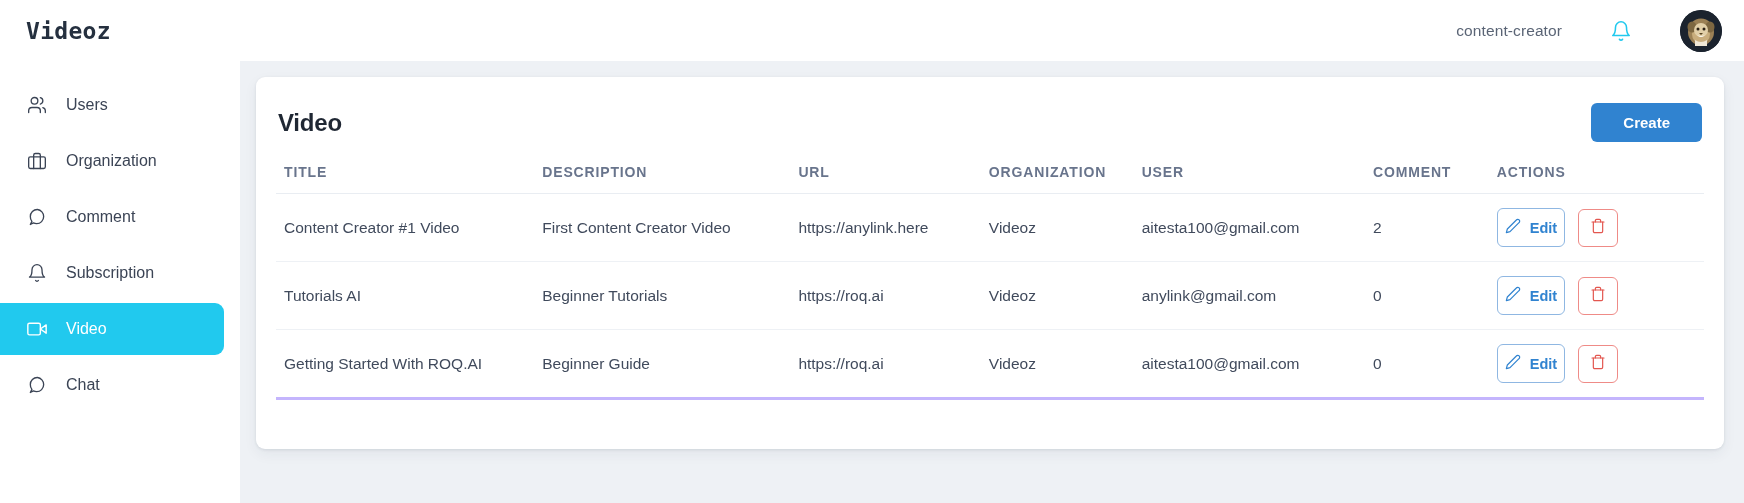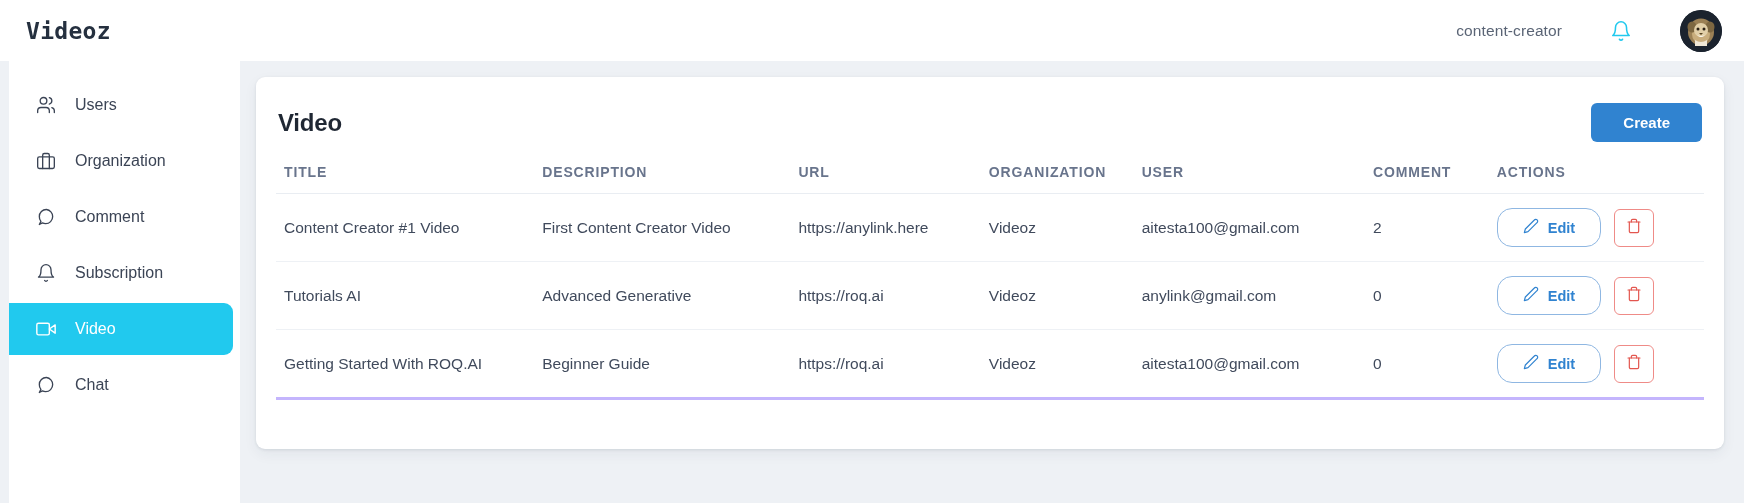--- a/index.html
+++ b/index.html
@@ -67,21 +67,21 @@
     cursor: pointer;
     background: #1e2733;
     position: relative;
     flex: none;
   }
   .avatar svg { display: block; }
 
   
   .sidebar {
     position: absolute;
-    top: 61px; left: 9px;
+    top: 61px; left: 0;
     width: 240px;
     height: 442px;
     background: #ffffff;
     padding-top: 18px;
   }
 
   .nav-item {
     display: flex;
     align-items: center;
     height: 52px;
@@ -191,22 +191,22 @@
   .actions-cell { padding-top: 14px; padding-bottom: 14px; }
   .actions-wrap { display: flex; align-items: center; gap: 13px; }
 
   .edit-btn {
     display: inline-flex;
     align-items: center;
     gap: 9px;
     border: 1px solid #8fb7e2;
     color: #3083d0;
     background: #ffffff;
-    border-radius: 15px;
-    padding: 9px 25px;
+    border-radius: 6px;
+    padding: 9px 7px;
     font-size: 14.5px;
     font-weight: 700;
     cursor: pointer;
     font-family: "Liberation Sans", sans-serif;
   }
 
   .del-btn {
     display: inline-flex;
     align-items: center;
     justify-content: center;
@@ -376,21 +376,21 @@
                     <path d="M8 6V4a2 2 0 0 1 2-2h4a2 2 0 0 1 2 2v2"></path>
                   </svg>
                 </span>
               </button>
             </div>
           </td>
         </tr>
 
         <tr>
           <td>Tutorials AI</td>
-          <td>Advanced Generative</td>
+          <td>Beginner Tutorials</td>
           <td>https://roq.ai</td>
           <td>Videoz</td>
           <td>anylink@gmail.com</td>
           <td>0</td>
           <td class="actions-cell">
             <div class="actions-wrap">
               <button class="edit-btn">
                 <span>
                   <svg width="16" height="16" viewBox="0 0 24 24" fill="none" stroke="#3083d0" stroke-width="1.8" stroke-linecap="round" stroke-linejoin="round">
                     <path d="M17 3a2.85 2.83 0 1 1 4 4L7.5 20.5 2 22l1.5-5.5Z"></path>

